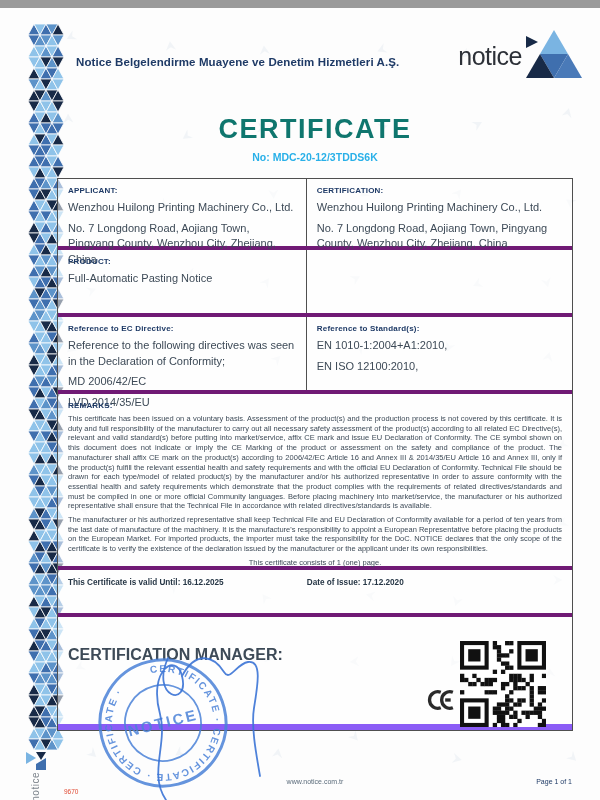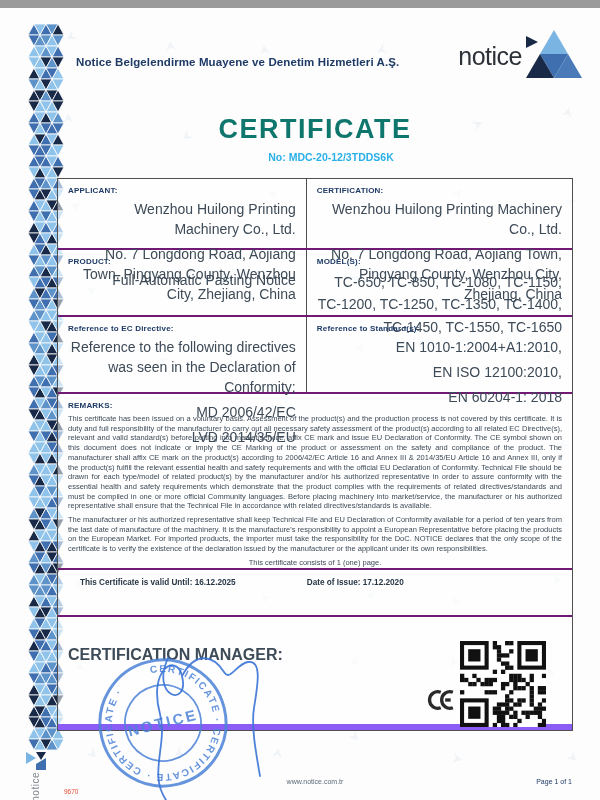--- a/index.html
+++ b/index.html
@@ -8,39 +8,39 @@
   .layer{position:absolute;left:0;top:0;}
   
   .org-name{position:absolute;left:76px;top:48px;width:380px;font-size:11.5px;font-weight:bold;
             color:#1e3a66;letter-spacing:.1px;z-index:2;}
   .logo{position:absolute;right:16px;top:20px;display:flex;align-items:flex-start;z-index:2;}
   .logo-text{font-size:25px;color:#2d3138;letter-spacing:-.5px;margin-top:14px;}
   
   .title{position:absolute;left:57px;top:106px;width:516px;text-align:center;font-size:27px;
          font-weight:bold;color:#0f766e;letter-spacing:1.5px;z-index:2;}
   .cert-no{position:absolute;left:57px;top:143px;width:516px;text-align:center;font-size:10.5px;
-           font-weight:bold;color:#29b0e8;z-index:2;padding-left:16px;}
+           font-weight:bold;color:#29b0e8;z-index:2;}
   
   .ctable{position:absolute;left:57px;top:170px;width:516px;border:1px solid #4f4f4f;
           background:rgba(255,255,255,.55);z-index:2;box-sizing:border-box;}
-  .row{display:flex;border-bottom:2px solid #701a75;box-sizing:border-box;}
+  .row{display:flex;border-bottom:4px solid #701a75;box-sizing:border-box;}
   .row:last-child{border-bottom:6px solid #8b5cf6;}
   .cell{padding:7px 10px;box-sizing:border-box;}
   .c-left{width:48.4%;border-right:1px solid #4f4f4f;}
   .c-right{flex:1;}
   .cell h4{margin:0;font-size:8px;font-weight:bold;color:#1e3a66;letter-spacing:.2px;}
-  .cell p{margin:5px 0 0;font-size:14px;line-height:1.42;color:#3d4a57;text-align:right;}
+  .cell p{margin:5px 0 0;font-size:11px;line-height:1.42;color:#3d4a57;}
   .r1{height:71px;} .r2{height:67px;} .r3{height:77px;}
   .r-remarks{display:block;height:176px;}
   .r-remarks p{margin:4px 0 0;font-size:7.5px;line-height:9.7px;text-align:justify;}
   .std-line{margin:5px 0 0;font-size:7.8px;line-height:1.3;}
   .dir-line{margin:6px 0 0;font-size:7.8px;line-height:1.25;}
   .r-valid{height:47px;padding-top:8px;}
   .r-valid .vblock{font-size:8.2px;font-weight:bold;color:#273746;}
-  .r-valid .v-left{width:48.4%;padding-left:22px;box-sizing:border-box;}
+  .r-valid .v-left{width:48.4%;padding-left:10px;box-sizing:border-box;}
   .r-manager{height:92px;display:block;position:relative;}
   .r-manager h4{padding:8px 0 0 10px;}
   .qr{position:absolute;right:26px;top:3px;width:86px;height:86px;}
   .ce{position:absolute;right:118px;bottom:12px;width:32px;height:24px;}
   
   .stamp{position:absolute;left:88px;top:640px;z-index:4;opacity:.85;transform:rotate(-14deg);}
   .sig{position:absolute;left:80px;top:628px;z-index:5;}
   
   .f-url{position:absolute;left:57px;top:770px;width:516px;text-align:center;font-size:7px;
          color:#5a6b7a;z-index:2;}
@@ -482,38 +482,33 @@
         <p>Wenzhou Huilong Printing Machinery Co., Ltd.</p>
         <p>No. 7 Longdong Road, Aojiang Town, Pingyang County, Wenzhou City, Zhejiang, China</p>
       </div>
     </div>
 
     <div class="row r2">
       <div class="cell c-left">
         <h4>PRODUCT:</h4>
         <p>Full-Automatic Pasting Notice</p>
       </div>
-      <div class="cell c-right">
-        <h4>MODEL(S):</h4>
-        <p style="line-height:1.6">TC-650, TC-850, TC-1080, TC-1150, TC-1200, TC-1250, TC-1350, TC-1400, TC-1450, TC-1550, TC-1650</p>
-      </div>
     </div>
 
     <div class="row r3">
       <div class="cell c-left">
         <h4>Reference to EC Directive:</h4>
         <p>Reference to the following directives was seen in the Declaration of Conformity;</p>
         <p class="dir-line">MD 2006/42/EC</p>
         <p class="dir-line">LVD 2014/35/EU</p>
       </div>
       <div class="cell c-right">
         <h4>Reference to Standard(s):</h4>
         <p class="std-line">EN 1010-1:2004+A1:2010,</p>
         <p class="std-line">EN ISO 12100:2010,</p>
-        <p class="std-line">EN 60204-1: 2018</p>
       </div>
     </div>
 
     <div class="row r-remarks cell">
       <h4>REMARKS:</h4>
       <p>This certificate has been issued on a voluntary basis. Assessment of the product(s) and the production process is not covered by this certificate. It is duty and full responsibility of the manufacturer to carry out all necessary safety assessment of the product(s) according to all related EC Directive(s), relevant and valid standard(s) before putting into market/service, affix CE mark and issue EU Declaration of Conformity. The CE symbol shown on this document does not indicate or imply the CE Marking of the product or assessment on the safety and compliance of the product. The manufacturer shall affix CE mark on the product(s) according to 2006/42/EC Article 16 and Annex III &amp; 2014/35/EU Article 16 and Annex III, only if the product(s) fulfill the relevant essential health and safety requirements and with the official EU Declaration of Conformity. Technical File should be drawn for each type/model of related product(s) by the manufacturer and/or his authorized representative in order to assure conformity with the essential health and safety requirements which demonstrate that the product complies with the requirements of related directives/standards and must be compiled in one or more official Community languages. Before placing machinery into market/service, the manufacturer or his authorized representative shall ensure that the Technical File in accordance with related directives/standards is available.</p>
       <p>The manufacturer or his authorized representative shall keep Technical File and EU Declaration of Conformity available for a period of ten years from the last date of manufacture of the machinery. It is the manufacture's responsibility to appoint a European Representative before placing the products on the European Market. For imported products, the importer must take the responsibility for the DoC. NOTICE declares that the only scope of the certificate is to verify the existence of the declaration issued by the manufacturer or the applicant under its own responsibilities.</p>
       <p style="text-align:center">This certificate consists of 1 (one) page.</p>
     </div>
 

